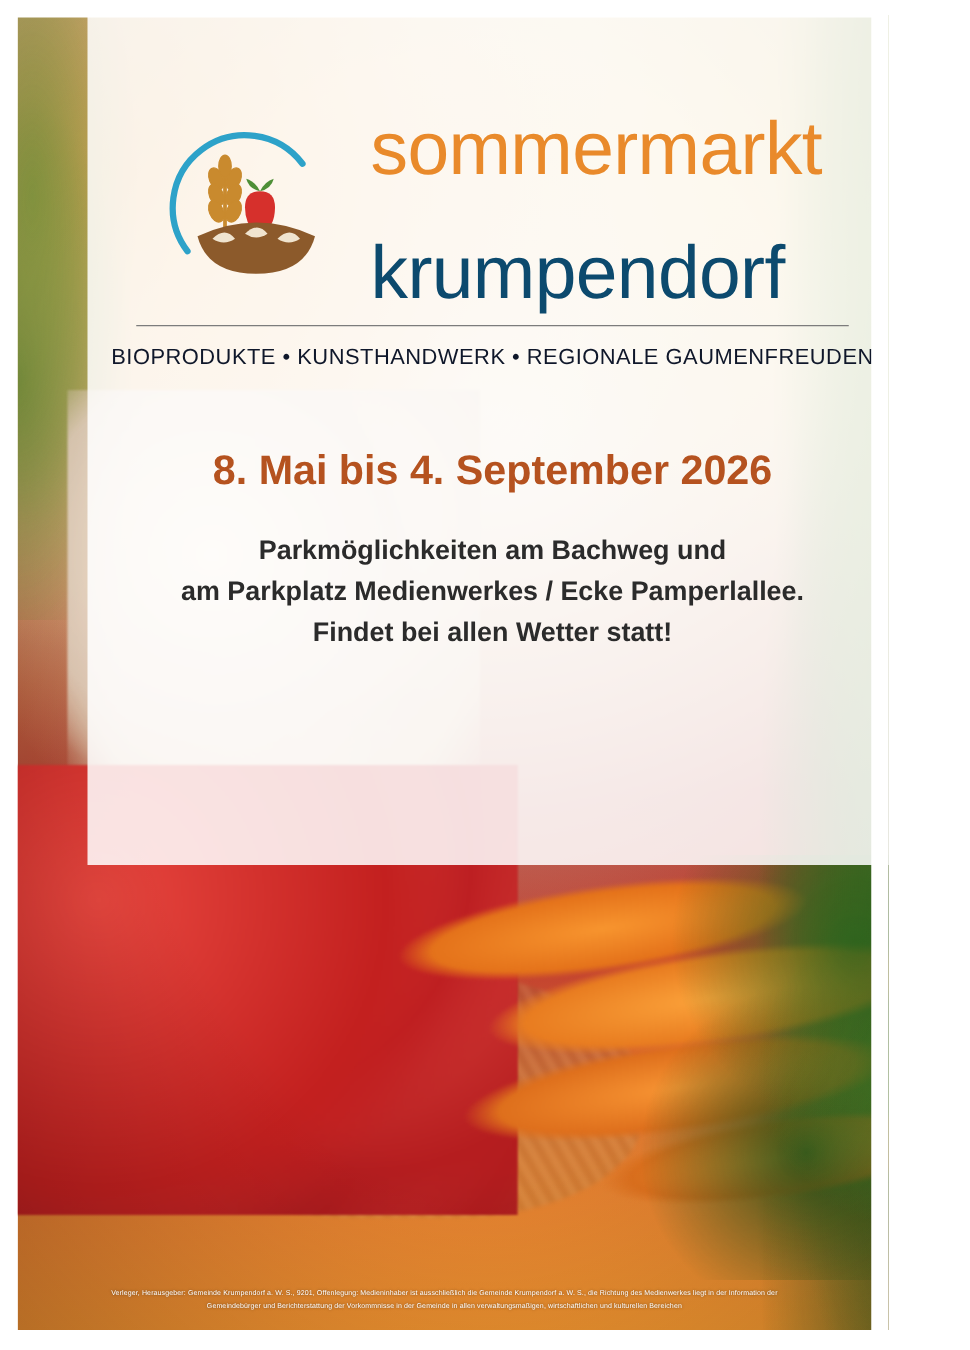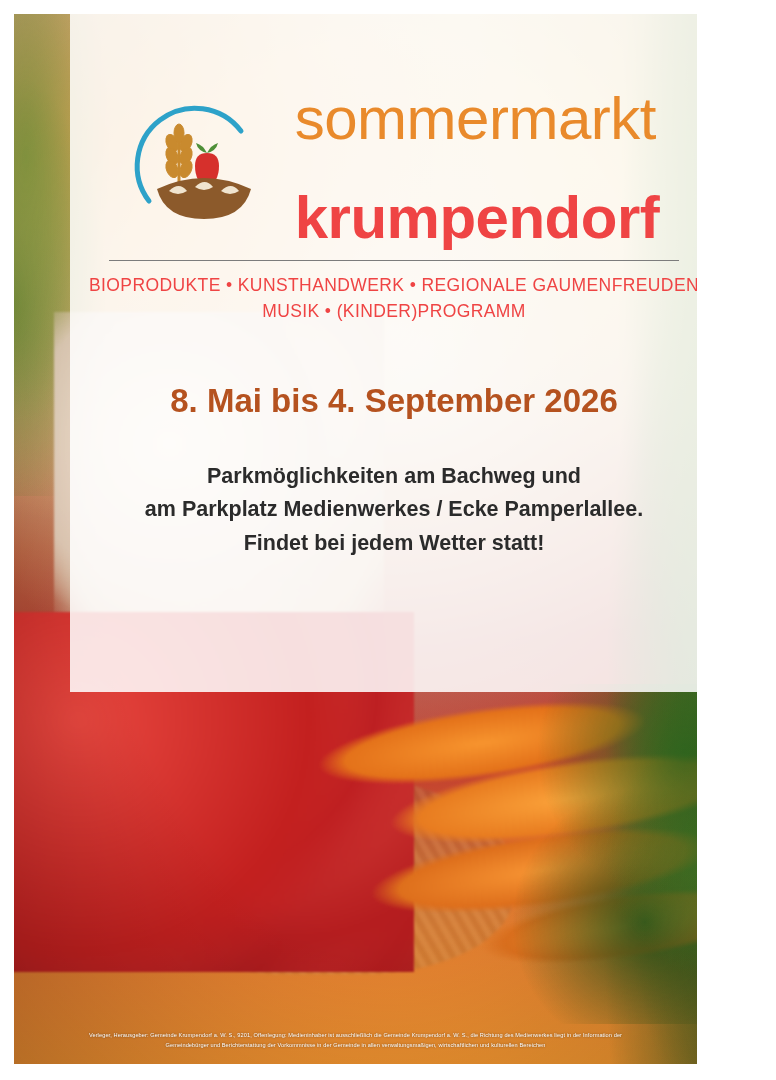--- a/index.html
+++ b/index.html
@@ -170,34 +170,34 @@
     line-height: .96;
   }
   .logo-word-1 {
     font-size: 60px;
     font-weight: 400;
     color: #e98a2b;
     letter-spacing: -0.5px;
   }
   .logo-word-2 {
     font-size: 60px;
-    font-weight: 700;
-    color: #ef4444;
+    font-weight: 400;
+    color: #0c4a6e;
     letter-spacing: -0.5px;
     margin-top: 41px;
   }
   .rule {
     width: 570px;
     height: 1px;
     background: #7c7c7c;
     margin: 14px auto 12px auto;
   }
   .subtitle {
     font-size: 17.5px;
-    color: #ef4444;
+    color: #0f172a;
     letter-spacing: .4px;
     line-height: 1.45;
   }
   .date-line {
     margin-top: 58px;
     font-size: 33px;
     font-weight: bold;
     color: #b5521f;
   }
   .time-line {
@@ -206,21 +206,21 @@
     font-weight: bold;
     color: #2b2b2b;
   }
   .place-line {
     margin-top: 12px;
     font-size: 23px;
     font-weight: bold;
     color: #2b2b2b;
   }
   .info-block {
-    margin-top: 40px;
+    margin-top: 29px;
     font-size: 21.5px;
     font-weight: bold;
     color: #2b2b2b;
     line-height: 1.55;
   }
   
   .imprint {
     position: absolute;
     left: 60px;
     right: 60px;
@@ -298,29 +298,28 @@
         <div class="logo-words">
           <div class="logo-word-1">sommermarkt</div>
           <div class="logo-word-2">krumpendorf</div>
         </div>
       </div>
 
       <div class="rule"></div>
 
       <div class="subtitle">
         <div>BIOPRODUKTE • KUNSTHANDWERK • REGIONALE GAUMENFREUDEN</div>
-        <div>MUSIK • (KINDER)PROGRAMM</div>
       </div>
 
       <div class="date-line">8. Mai bis 4. September 2026</div>
 
       <div class="info-block">
         <div>Parkmöglichkeiten am Bachweg und</div>
         <div>am Parkplatz Medienwerkes / Ecke Pamperlallee.</div>
-        <div>Findet bei jedem Wetter statt!</div>
+        <div>Findet bei allen Wetter statt!</div>
       </div>
 
     </div>
   </div>
 
   <div class="imprint">
     <div>Verleger, Herausgeber: Gemeinde Krumpendorf a. W. S., 9201, Offenlegung: Medieninhaber ist ausschließlich die Gemeinde Krumpendorf a. W. S., die Richtung des Medienwerkes liegt in der Information der</div>
     <div>Gemeindebürger und Berichterstattung der Vorkommnisse in der Gemeinde in allen verwaltungsmaßigen, wirtschaftlichen und kulturellen Bereichen</div>
   </div>
 

